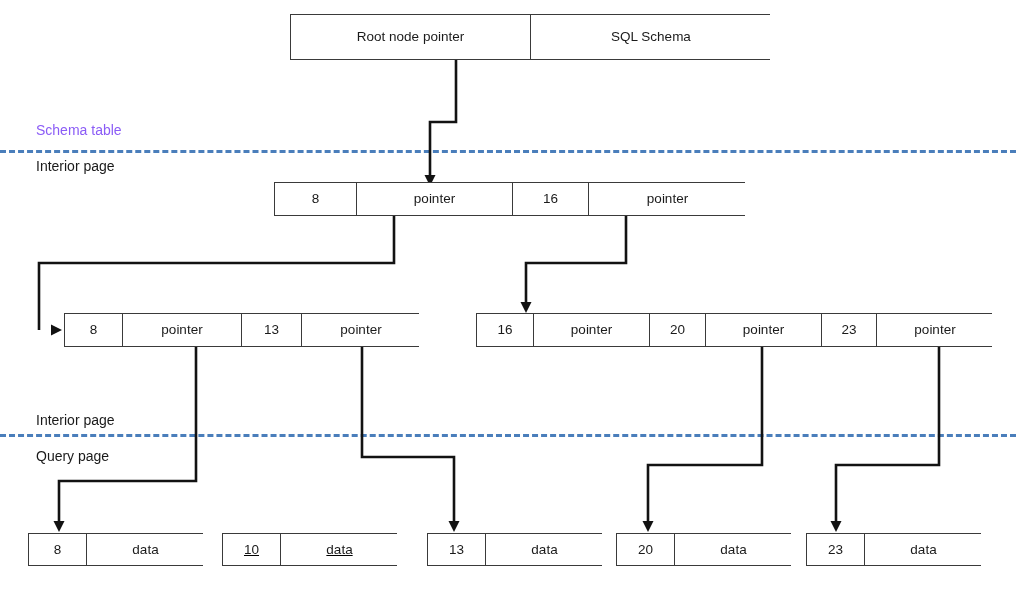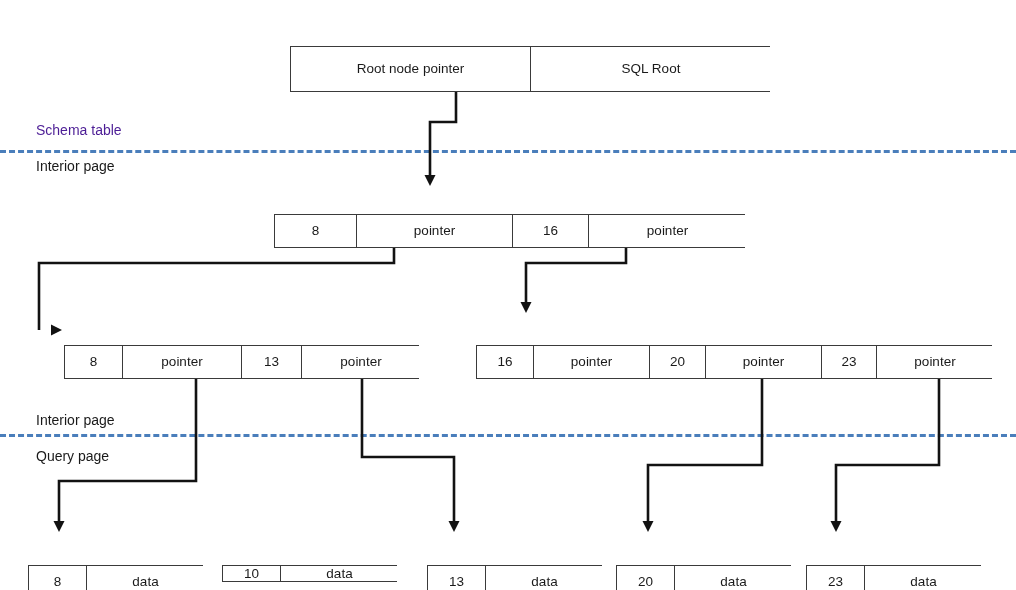--- a/index.html
+++ b/index.html
@@ -19,21 +19,20 @@
     overflow: hidden;
   }
   
   .node {
     position: absolute;
     display: flex;
     box-sizing: border-box;
     background: #14532d;
     border: 1.4px solid #3a3a3a;
     z-index: 5;
-    margin-top: 32px;
   }
   .cell {
     box-sizing: border-box;
     display: flex;
     align-items: center;
     justify-content: center;
     font-size: 13.5px;
     line-height: 1;
     color: #1a1a1a;
     white-space: nowrap;
@@ -73,21 +72,21 @@
 <body>
 
 <div id="canvas">
 
   <div id="dividers">
       <div class="divider" style="top: 150px; border-top-color: rgb(74, 126, 187);"></div>
       <div class="divider" style="top: 434px; border-top-color: rgb(74, 126, 187);"></div>
     </div>
 
   <div id="zone-labels">
-      <div class="zone-label" style="left: 36px; top: 122px; color: #4c1d95;">Schema table</div>
+      <div class="zone-label" style="left: 36px; top: 122px; color: #8b5cf6;">Schema table</div>
       <div class="zone-label" style="left: 36px; top: 158px; color: rgb(26, 26, 26);">Interior page</div>
       <div class="zone-label" style="left: 36px; top: 412px; color: rgb(26, 26, 26);">Interior page</div>
       <div class="zone-label" style="left: 36px; top: 448px; color: rgb(26, 26, 26);">Query page</div>
     </div>
 
   <svg id="wires" viewBox="0 0 1016 590" xmlns="http://www.w3.org/2000/svg">
       <g>
         <polyline points="456,60 456,122 430,122 430,180" fill="none" stroke="#121212" stroke-width="2.6" stroke-linecap="butt" stroke-linejoin="miter"></polyline>
         <polygon points="430,186 424.5,175 435.5,175" fill="#121212"></polygon>
       </g>
@@ -113,21 +112,21 @@
       </g>
       <g>
         <polyline points="939,347 939,465 836,465 836,524" fill="none" stroke="#121212" stroke-width="2.6" stroke-linecap="butt" stroke-linejoin="miter"></polyline>
         <polygon points="836,532 830.5,521 841.5,521" fill="#121212"></polygon>
       </g>
     </svg>
 
   <div id="nodes">
       <div class="node" style="left: 290px; top: 14px; width: 480px; height: 46px; border-color: rgb(58, 58, 58);">
         <div class="cell" style="width: 240px; flex: 0 0 240px; border-right-color: rgb(58, 58, 58);">Root node pointer</div>
-        <div class="cell" style="width: 240px; flex: 0 0 240px; border-right-color: rgb(58, 58, 58);">SQL Root</div>
+        <div class="cell" style="width: 240px; flex: 0 0 240px; border-right-color: rgb(58, 58, 58);">SQL Schema</div>
       </div>
       <div class="node" style="left: 274px; top: 182px; width: 471px; height: 34px; border-color: rgb(58, 58, 58);">
         <div class="cell" style="width: 82px; flex: 0 0 82px; border-right-color: rgb(58, 58, 58);">8</div>
         <div class="cell" style="width: 156px; flex: 0 0 156px; border-right-color: rgb(58, 58, 58);">pointer</div>
         <div class="cell" style="width: 76px; flex: 0 0 76px; border-right-color: rgb(58, 58, 58);">16</div>
         <div class="cell" style="width: 157px; flex: 0 0 157px; border-right-color: rgb(58, 58, 58);">pointer</div>
       </div>
       <div class="node" style="left: 64px; top: 313px; width: 355px; height: 34px; border-color: rgb(58, 58, 58);">
         <div class="cell" style="width: 58px; flex: 0 0 58px; border-right-color: rgb(58, 58, 58);">8</div>
         <div class="cell" style="width: 119px; flex: 0 0 119px; border-right-color: rgb(58, 58, 58);">pointer</div>
@@ -139,21 +138,21 @@
         <div class="cell" style="width: 116px; flex: 0 0 116px; border-right-color: rgb(58, 58, 58);">pointer</div>
         <div class="cell" style="width: 56px; flex: 0 0 56px; border-right-color: rgb(58, 58, 58);">20</div>
         <div class="cell" style="width: 116px; flex: 0 0 116px; border-right-color: rgb(58, 58, 58);">pointer</div>
         <div class="cell" style="width: 55px; flex: 0 0 55px; border-right-color: rgb(58, 58, 58);">23</div>
         <div class="cell" style="width: 116px; flex: 0 0 116px; border-right-color: rgb(58, 58, 58);">pointer</div>
       </div>
       <div class="node" style="left: 28px; top: 533px; width: 175px; height: 33px; border-color: rgb(58, 58, 58);">
         <div class="cell" style="width: 58px; flex: 0 0 58px; border-right-color: rgb(58, 58, 58);">8</div>
         <div class="cell" style="width: 117px; flex: 0 0 117px; border-right-color: rgb(58, 58, 58);">data</div>
       </div>
-      <div class="node" style="left: 222px; top: 533px; width: 175px; height: 17px; border-color: rgb(58, 58, 58);">
+      <div class="node" style="left: 222px; top: 533px; width: 175px; height: 33px; border-color: rgb(58, 58, 58); text-decoration: underline;">
         <div class="cell" style="width: 58px; flex: 0 0 58px; border-right-color: rgb(58, 58, 58);">10</div>
         <div class="cell" style="width: 117px; flex: 0 0 117px; border-right-color: rgb(58, 58, 58);">data</div>
       </div>
       <div class="node" style="left: 427px; top: 533px; width: 175px; height: 33px; border-color: rgb(58, 58, 58);">
         <div class="cell" style="width: 58px; flex: 0 0 58px; border-right-color: rgb(58, 58, 58);">13</div>
         <div class="cell" style="width: 117px; flex: 0 0 117px; border-right-color: rgb(58, 58, 58);">data</div>
       </div>
       <div class="node" style="left: 616px; top: 533px; width: 175px; height: 33px; border-color: rgb(58, 58, 58);">
         <div class="cell" style="width: 58px; flex: 0 0 58px; border-right-color: rgb(58, 58, 58);">20</div>
         <div class="cell" style="width: 117px; flex: 0 0 117px; border-right-color: rgb(58, 58, 58);">data</div>

